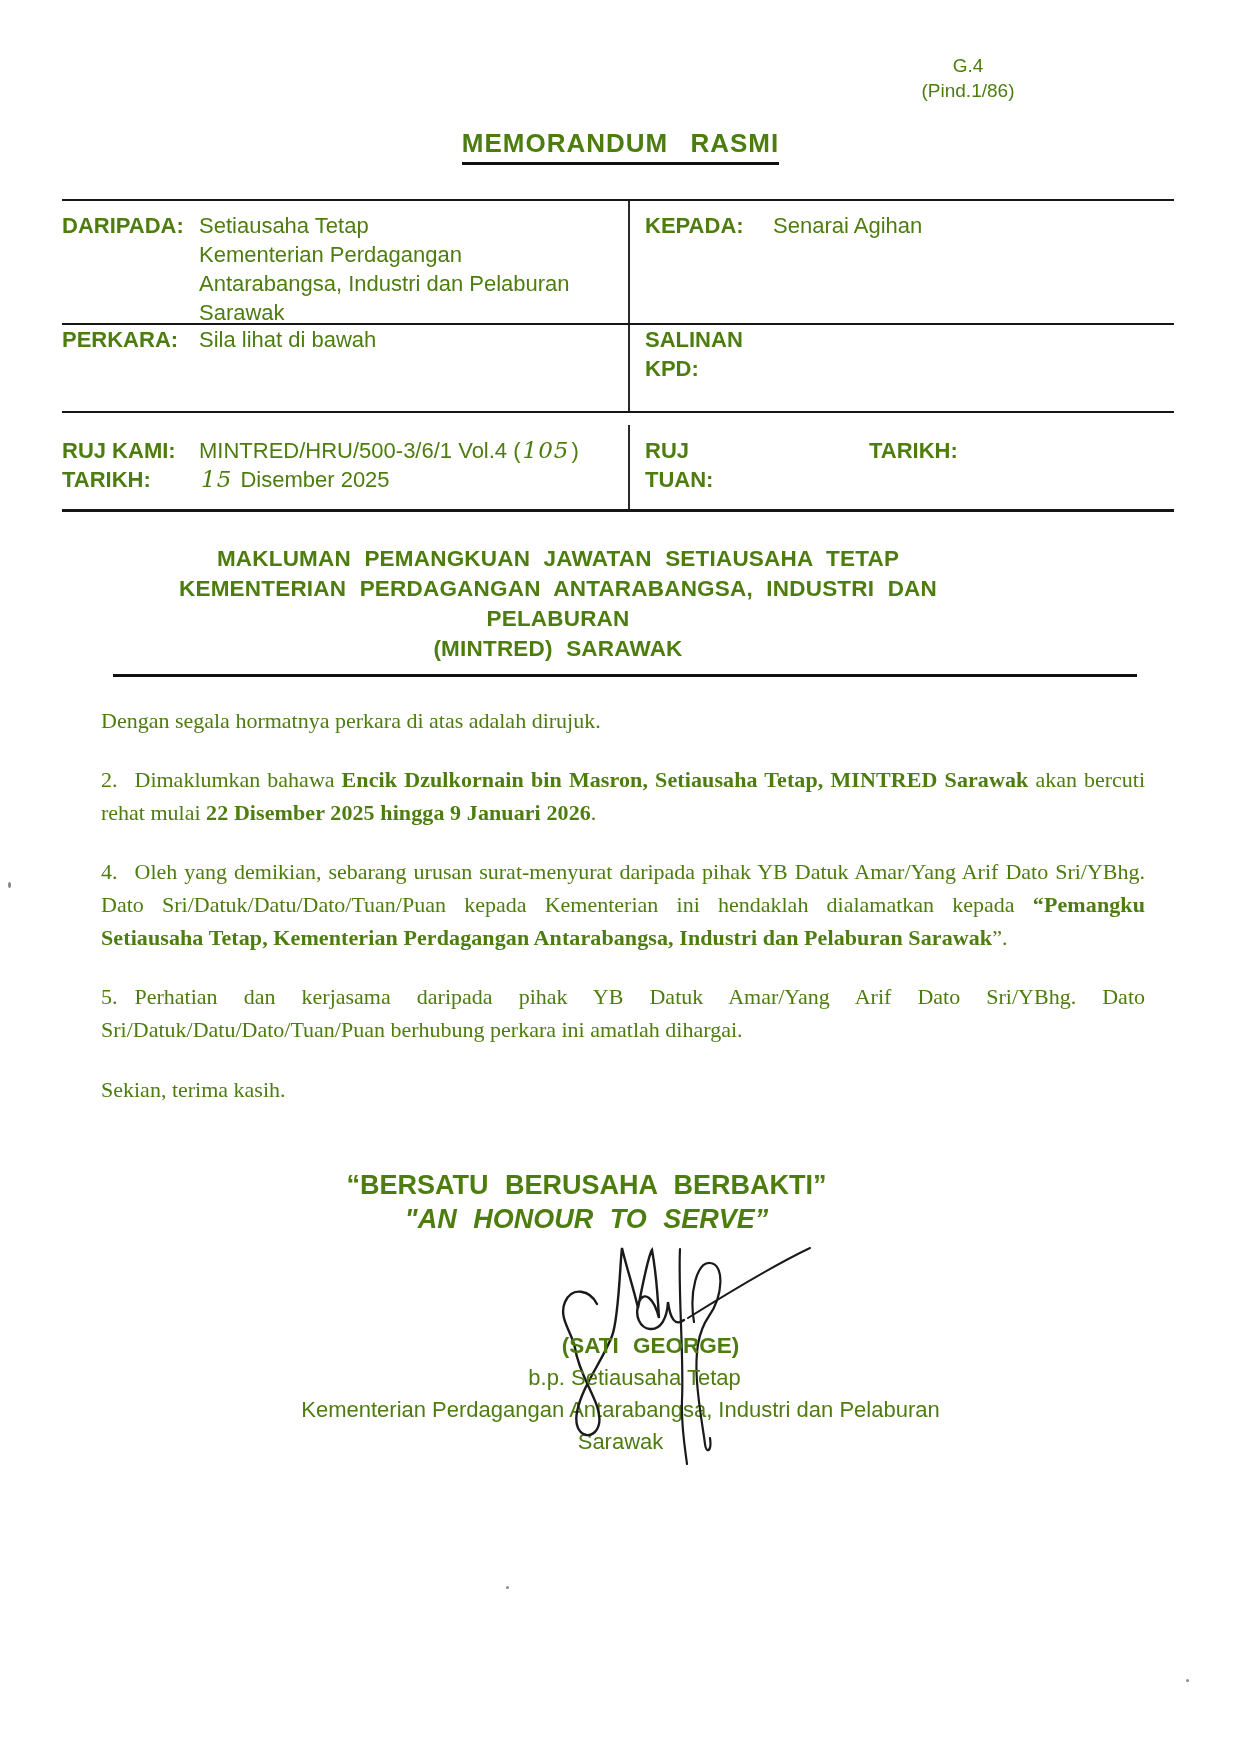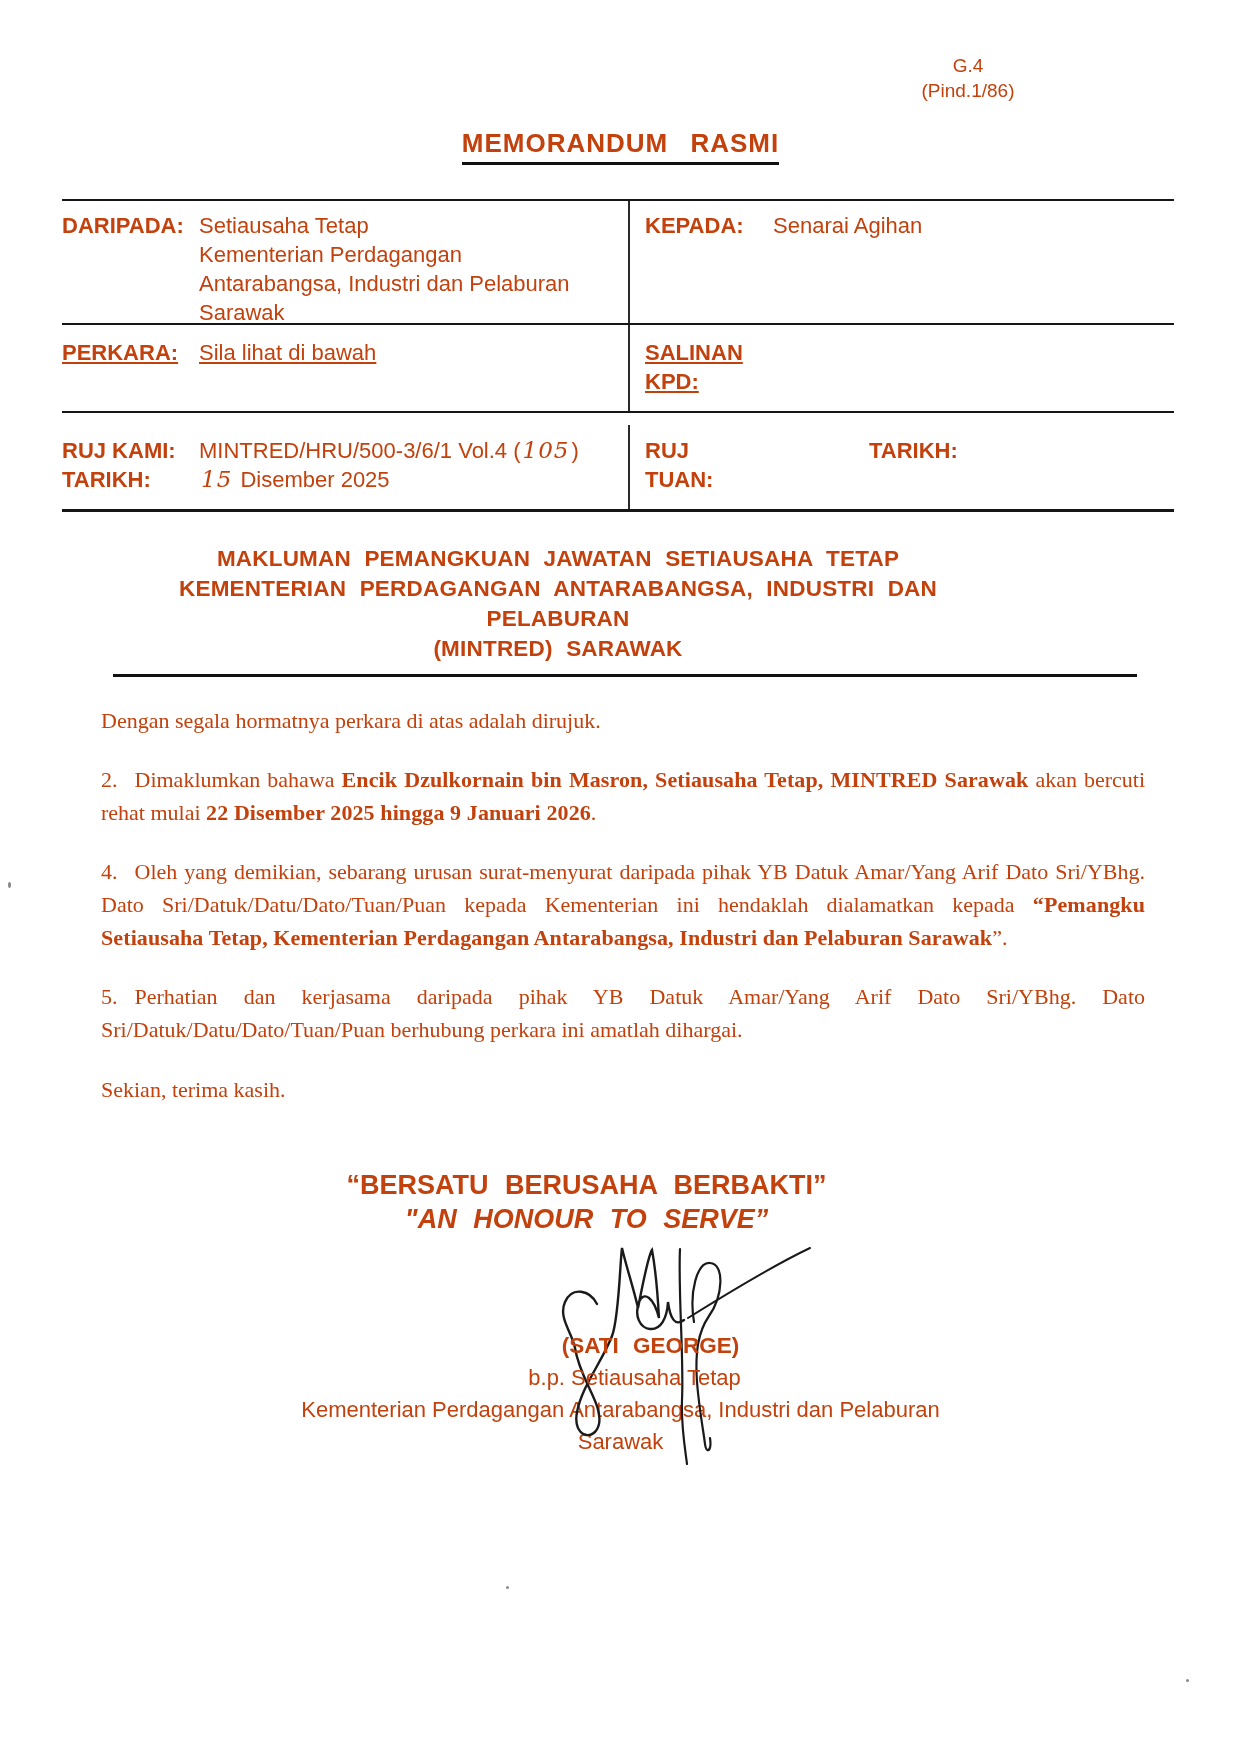--- a/index.html
+++ b/index.html
@@ -2,21 +2,21 @@
 <html><head>
 <meta charset="utf-8">
 <style>
   html,body{margin:0;padding:0;background:#e8e8e8;}
   .page{
     position:relative;
     width:1241px;height:1755px;
     margin:0 auto;
     background:#ffffff;
     font-family:"Liberation Sans", sans-serif;
-    color:#c2410c;
+    color:#4d7c0f;
     overflow:hidden;
   }
   
   .form-code{
     position:absolute;top:53px;left:908px;width:120px;
     text-align:center;font-size:19px;line-height:25px;
   }
   
   .doc-title{
     margin:128px 0 0 0;
@@ -41,21 +41,21 @@
   .row2{height:86px;}
   .row3{height:84px;}
   .cell-left{
     width:568px;flex:none;
     border-right:2px solid #2a2a2a;
     box-sizing:border-box;
     display:flex;align-items:flex-start;
   }
   .cell-right{flex:1;display:flex;align-items:flex-start;padding-left:15px;box-sizing:border-box;}
   .row1 .cell-left,.row1 .cell-right{padding-top:10px;}
-  .row2 .cell-left,.row2 .cell-right{padding-top:13px;text-decoration:underline;}
+  .row2 .cell-left,.row2 .cell-right{}
   .row3 .cell-left,.row3 .cell-right{padding-top:11px;}
   .lbl{font-weight:700;}
   .cell-left .lbl{width:137px;flex:none;}
   .cell-right .lbl-kepada{width:128px;flex:none;}
   .pre{white-space:pre-line;}
   .val{line-height:29px;}
   .lbl{line-height:29px;}
   .ruj-grid{display:grid;grid-template-columns:137px 1fr;line-height:30px;}
   .ruj-right{display:grid;grid-template-columns:224px 1fr;line-height:30px;width:100%;}
   .hand{

